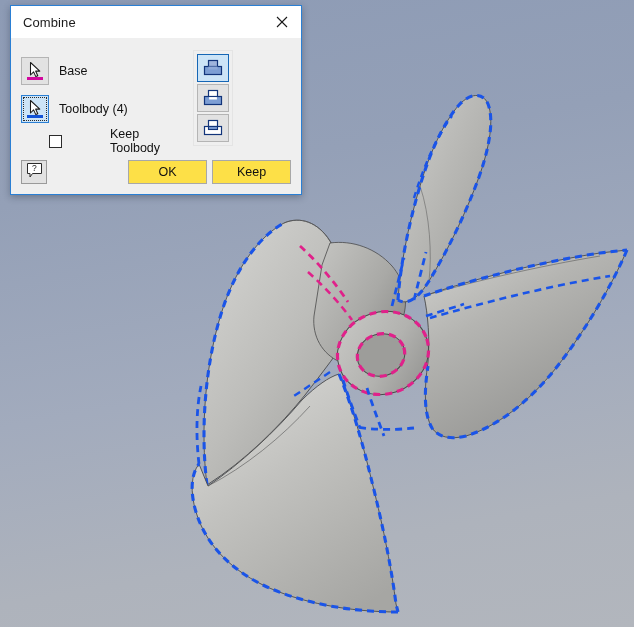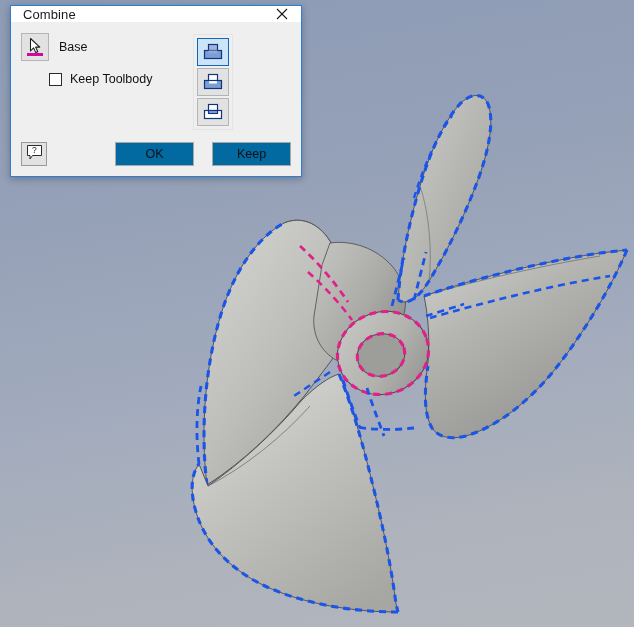--- a/index.html
+++ b/index.html
@@ -37,21 +37,21 @@
     left: 10px;
     top: 5px;
     width: 290px;
     background: #efefef;
     border: 1px solid #2a7fd4;
     box-shadow: 0 2px 7px rgba(20,30,50,0.32);
     font-size: 12px;
     color: #101010;
   }
   .titlebar {
-    height: 16px;
+    height: 32px;
     background: #ffffff;
     display: flex;
     align-items: center;
     justify-content: space-between;
     padding: 0 0 0 12px;
     box-sizing: border-box;
   }
   .title-text {
     font-size: 13px;
     color: #1b1b1b;
@@ -65,21 +65,21 @@
     justify-content: center;
     cursor: pointer;
     background: transparent;
     border: none;
     padding: 0;
   }
   .close-btn svg { display: block; }
 
   .dlg-body {
     background: #efefef;
-    padding: 8px 10px 0 10px;
+    padding: 16px 10px 0 10px;
     display: flex;
     position: relative;
     min-height: 112px;
     box-sizing: border-box;
   }
 
   .selectors {
     width: 160px;
     flex: 0 0 auto;
   }
@@ -131,20 +131,21 @@
     font-size: 12.5px;
     color: #111;
   }
 
   .check-row {
     display: flex;
     align-items: center;
     height: 22px;
     padding-left: 28px;
     margin-top: 2px;
+    gap: 40px;
   }
   .checkbox {
     width: 13px;
     height: 13px;
     background: #ffffff;
     border: 1px solid #2b2b2b;
     box-sizing: border-box;
     cursor: pointer;
     flex: 0 0 auto;
   }
@@ -201,27 +202,27 @@
     display: flex;
     align-items: center;
     justify-content: center;
     cursor: pointer;
     padding: 0;
   }
   .btn-spacer { flex: 1 1 auto; }
   .dlg-btn {
     width: 79px;
     height: 24px;
-    background: #0369a1;
+    background: #fde047;
     border: 1px solid #a8a8a8;
     font-family: "Liberation Sans", sans-serif;
     font-size: 12.5px;
     color: #111;
     cursor: pointer;
-    margin-left: 18px;
+    margin-left: 5px;
     padding: 0;
     line-height: 22px;
   }
 </style>
 </head>
 <body>
 
 <div id="viewport">
   <svg viewBox="0 0 634 627" xmlns="http://www.w3.org/2000/svg">
     <defs>
@@ -350,20 +351,31 @@
           <div class="cursor-glyph">
             <svg width="20" height="20" viewBox="0 0 20 20">
               <path d="M5.5,2.5 L5.5,15 L8.6,11.9 L10.8,16.6 L12.8,15.7 L10.6,11.1 L14.8,11.1 Z" fill="#ffffff" stroke="#1a1a1a" stroke-width="1.05" stroke-linejoin="round"></path>
             </svg>
             <span class="under-bar magenta"></span>
           </div>
         </div>
         <span class="sel-label">Base</span>
       </div>
 
+      <div class="sel-row">
+        <div class="sel-icon toolbody">
+          <div class="cursor-glyph">
+            <svg width="20" height="20" viewBox="0 0 20 20">
+              <path d="M5.5,2.5 L5.5,15 L8.6,11.9 L10.8,16.6 L12.8,15.7 L10.6,11.1 L14.8,11.1 Z" fill="#ffffff" stroke="#1a1a1a" stroke-width="1.05" stroke-linejoin="round"></path>
+            </svg>
+            <span class="under-bar blue"></span>
+          </div>
+        </div>
+        <span class="sel-label">Toolbody (4)</span>
+      </div>
 
       <div class="check-row">
         <span class="checkbox"></span>
         <span class="check-label">Keep Toolbody</span>
       </div>
     </div>
 
     <div class="op-group">
 
       <div class="op-btn active">

